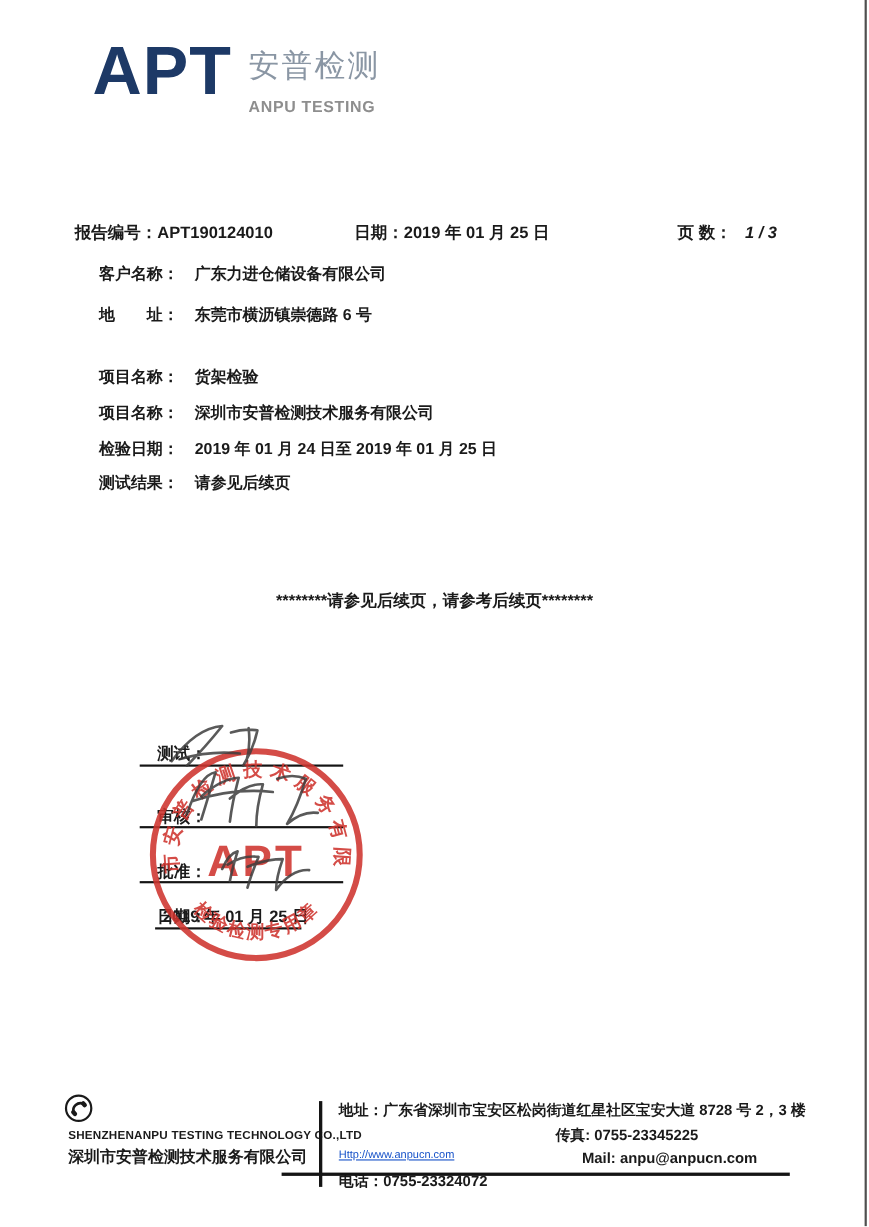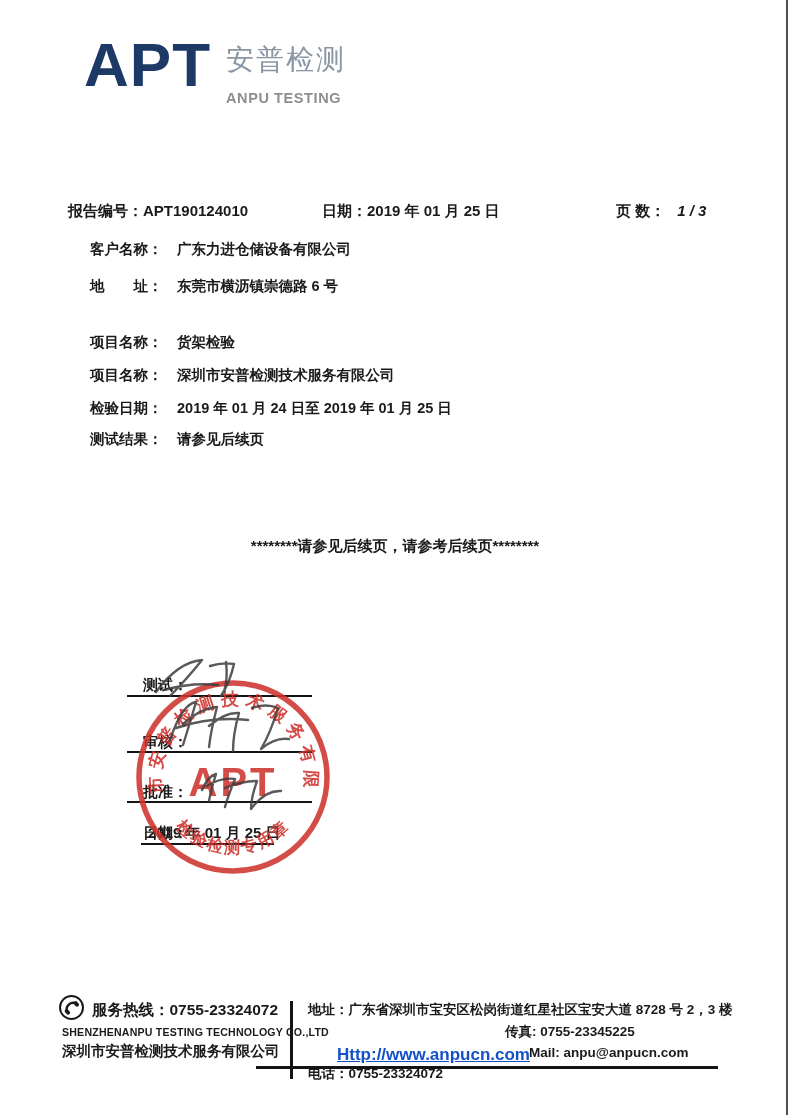--- a/index.html
+++ b/index.html
@@ -37,21 +37,21 @@
 
   
   .ft{white-space:nowrap;}
   .ft-hot{left:92px;top:1000px;font-size:15.5px;font-weight:bold;}
   .ft-en{left:62px;top:1026px;font-size:10.6px;font-weight:bold;letter-spacing:0.2px;}
   .ft-cn{left:62px;top:1042px;font-size:14.5px;font-weight:bold;}
   .ft-divider{left:290px;top:1001px;width:3px;height:78px;background:#141414;}
   .ft-addr{left:308px;top:1001px;font-size:13.5px;font-weight:bold;}
   .ft-tel{left:308px;top:1023px;font-size:13.5px;font-weight:bold;margin-top:42px;}
   .ft-fax{left:505px;top:1023px;font-size:13.5px;font-weight:bold;}
-  .ft-web{left:308px;top:1045px;font-size:17px;font-weight:bold;color:var(--link_blue);text-decoration:underline;margin-left:29px;}
+  .ft-web{left:308px;top:1045px;font-size:10px;font-weight:normal;color:var(--link_blue);text-decoration:underline;}
   .ft-mail{left:505px;top:1045px;font-size:13.5px;font-weight:bold;padding-left:24px;}
   .ft-rule{left:256px;top:1066px;width:462px;height:0;border-bottom:3px solid #141414;}
   .phone-icon{left:58px;top:994px;}
 </style>
 </head>
 <body>
 
 <div class="page">
   <div class="page-edge"></div>
 
@@ -138,23 +138,20 @@
   </svg>
 
   <svg class="abs phone-icon" width="27" height="27" viewBox="0 0 27 27">
     <circle cx="13.5" cy="13.5" r="11.5" fill="none" stroke="#1a1a1a" stroke-width="2"></circle>
     <g transform="rotate(-42 13.5 13.5)">
       <rect x="5.5" y="11" width="4" height="6" rx="1.8" fill="#1a1a1a"></rect>
       <rect x="17.5" y="11" width="4" height="6" rx="1.8" fill="#1a1a1a"></rect>
       <path d="M7.5 13.5 A6.5 6.5 0 0 1 19.5 13.5" fill="none" stroke="#1a1a1a" stroke-width="2.4"></path>
     </g>
   </svg>
-  <div class="abs ft ft-hot">
-    <span>服务热线：</span><span>0755-23324072</span>
-  </div>
   <div class="abs ft ft-en">SHENZHENANPU TESTING TECHNOLOGY CO.,LTD</div>
   <div class="abs ft ft-cn">深圳市安普检测技术服务有限公司</div>
   <div class="abs ft-divider"></div>
   <div class="abs ft ft-addr">
     <span>地址：</span><span>广东省深圳市宝安区松岗街道红星社区宝安大道 8728 号 2，3 楼</span>
   </div>
   <div class="abs ft ft-tel">
     <span>电话：</span><span>0755-23324072</span>
   </div>
   <div class="abs ft ft-fax">

